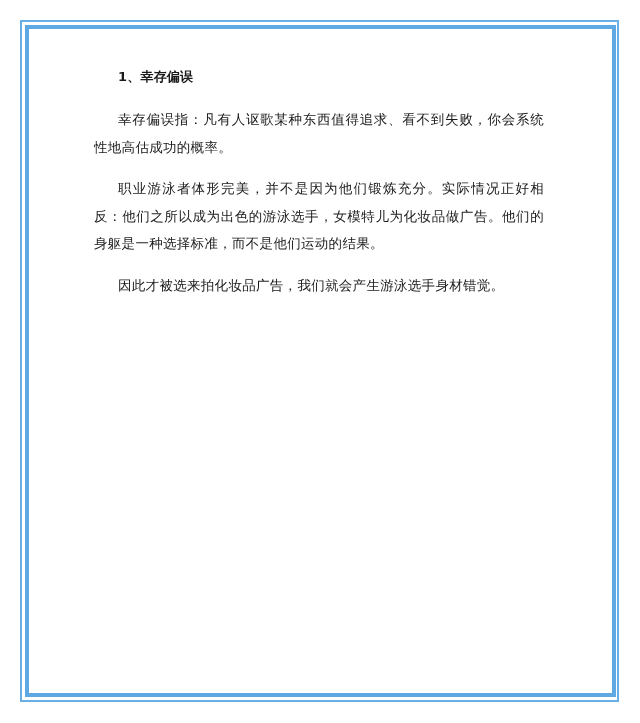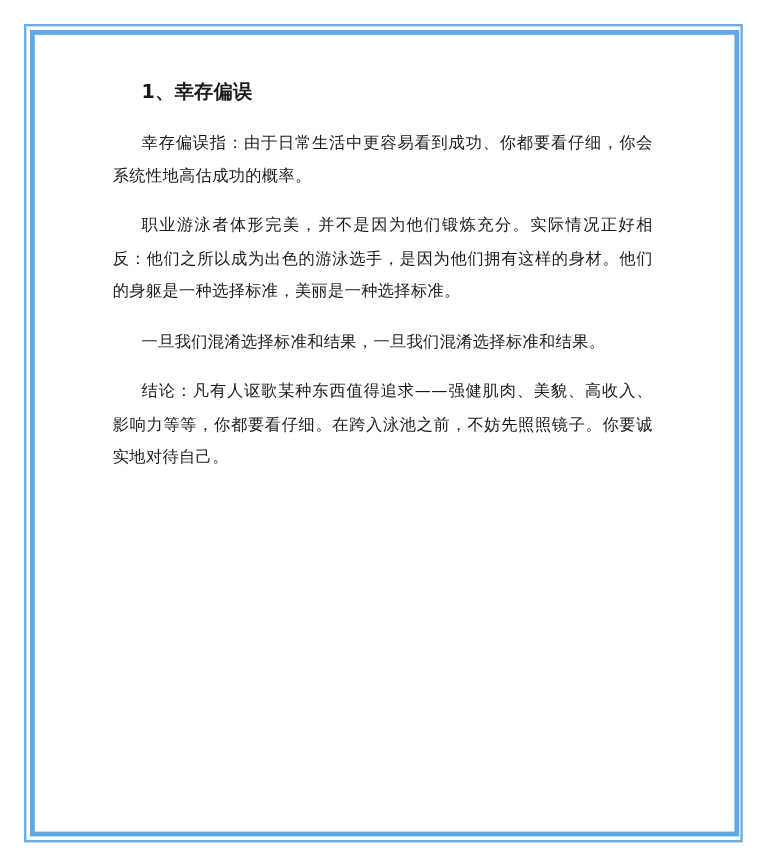--- a/index.html
+++ b/index.html
@@ -3,36 +3,35 @@
   <meta charset="utf-8">
   <style>
     html, body { margin: 0; padding: 0; background: #ffffff; }
     body { width: 640px; height: 723px; position: relative; overflow: hidden;
       font-family: "DejaVu Sans", "Liberation Sans", sans-serif; color: #1a1a1a; }
     .frame-outer { position: absolute; left: 20px; top: 20px; width: 599px; height: 682px;
       border: 2px solid #6aaee6; box-sizing: border-box; }
     .frame-inner { position: absolute; left: 25px; top: 25px; width: 591px; height: 672px;
       border: 4px solid #5ea8e4; box-sizing: border-box; }
     .content { position: absolute; left: 94px; top: 66px; width: 450px; }
-    .heading { font-weight: bold; font-size: 16px; line-height: 22px; margin: 0 0 18px 0;
+    .heading { font-weight: bold; font-size: 13px; line-height: 22px; margin: 0 0 18px 0;
       text-indent: 24px; letter-spacing: 0.2px; }
     .para { font-size: 13.5px; line-height: 27.5px; margin: 0 0 14px 0;
       text-indent: 24px; text-align: justify; letter-spacing: 0.3px; }
   </style>
 </head>
 <body>
 
 <div class="frame-outer"></div>
 <div class="frame-inner"></div>
 
 <div class="content">
   <section>
     <div class="heading">1、幸存偏误</div>
-    <p class="para">幸存偏误指：由于日常生活中更容易看到成功、你都要看仔细，你会系统性地高估成功的概率。</p>
+    <p class="para">幸存偏误指：凡有人讴歌某种东西值得追求、看不到失败，你会系统性地高估成功的概率。</p>
   </section>
 
   <section>
-    <p class="para">职业游泳者体形完美，并不是因为他们锻炼充分。实际情况正好相反：他们之所以成为出色的游泳选手，是因为他们拥有这样的身材。他们的身躯是一种选择标准，美丽是一种选择标准。</p>
-    <p class="para">一旦我们混淆选择标准和结果，一旦我们混淆选择标准和结果。</p>
-    <p class="para">结论：凡有人讴歌某种东西值得追求——强健肌肉、美貌、高收入、影响力等等，你都要看仔细。在跨入泳池之前，不妨先照照镜子。你要诚实地对待自己。</p>
+    <p class="para">职业游泳者体形完美，并不是因为他们锻炼充分。实际情况正好相反：他们之所以成为出色的游泳选手，女模特儿为化妆品做广告。他们的身躯是一种选择标准，而不是他们运动的结果。</p>
+    <p class="para">因此才被选来拍化妆品广告，我们就会产生游泳选手身材错觉。</p>
   </section>
 
 </div>
 
 </body></html>

